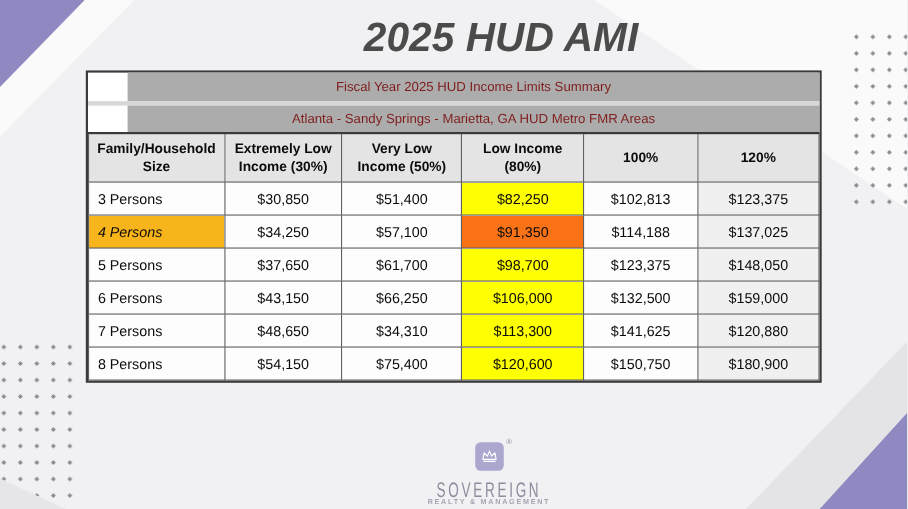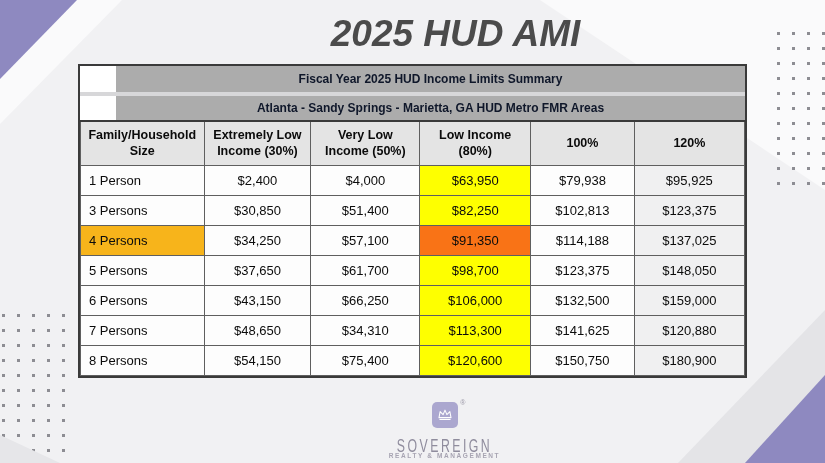--- a/index.html
+++ b/index.html
@@ -27,35 +27,35 @@
 
   
   .title{position:absolute;left:0;top:13px;width:100%;text-align:center;
          font-size:37px;font-weight:900;font-style:italic;color:#4b4b4b;
          letter-spacing:0px;padding-left:43px;}
 
   
   .table-wrap{position:absolute;left:78px;top:64px;width:665px;
               border:2px solid #3a3a3a;background:#fff;}
   .band{height:24px;background:#acacac;display:flex;align-items:center;
-        justify-content:center;font-size:12px;font-weight:bold;color:#0f172a;margin-left:36px;}
+        justify-content:center;font-size:12px;font-weight:normal;color:#7f1d1d;margin-left:36px;}
   .band.first{height:26px;}
   .band-gap{height:4px;background:#d7d7d9;}
   table{border-collapse:collapse;table-layout:fixed;width:100%;
         border-top:2px solid #3a3a3a;}
   col.c1{width:18.6%}col.c2{width:16.1%}col.c3{width:16.4%}
   col.c4{width:16.7%}col.c5{width:15.6%}col.c6{width:16.6%}
   th,td{border:1px solid #5f5f5f;color:#0b0b0b;overflow:hidden;}
   th{height:43px;background:#e4e4e4;font-size:12.5px;font-weight:bold;
      text-align:center;line-height:1.25;padding:0 4px;}
   td{height:27px;font-size:13px;text-align:center;background:#fdfdfd;}
   td.label{text-align:left;padding-left:8px;background:#fdfdfd;}
   td.col-yellow{background:#feff00;}
   td.col-120{background:#f0f0f1;}
-  td.orange-label{background:#f7b41b;}
+  td.orange-label{background:#f7b41b;font-style:italic;}
   td.orange-cell{background:#f97316;}
 
   
   .logo{position:absolute;left:0;top:402px;width:100%;text-align:center;padding-left:32px;}
   .logo-mark{display:inline-block;position:relative;width:26px;height:26px;
              background:#aba7cf;border-radius:5px;}
   .logo-mark svg{position:absolute;left:4px;top:4px;}
   .logo-r{position:absolute;right:-8px;top:-3px;font-size:7px;color:#9a97a6;}
   .logo-name{display:block;margin-top:2px;font-size:15px;letter-spacing:3px;
              color:#8f8c9d;transform:scale(0.82,1.28);transform-origin:center top;
@@ -94,28 +94,20 @@
       <tr>
         <th>Family/Household Size</th>
         <th>Extremely Low Income (30%)</th>
         <th>Very Low Income (50%)</th>
         <th>Low Income (80%)</th>
         <th>100%</th>
         <th>120%</th>
       </tr>
     </thead>
     <tbody>
-      <tr>
-        <td class="label">1 Person</td>
-        <td>$2,400</td>
-        <td>$4,000</td>
-        <td class="col-yellow">$63,950</td>
-        <td>$79,938</td>
-        <td class="col-120">$95,925</td>
-      </tr>
       <tr>
         <td class="label">3 Persons</td>
         <td>$30,850</td>
         <td>$51,400</td>
         <td class="col-yellow">$82,250</td>
         <td>$102,813</td>
         <td class="col-120">$123,375</td>
       </tr>
       <tr>
         <td class="label orange-label">4 Persons</td>

